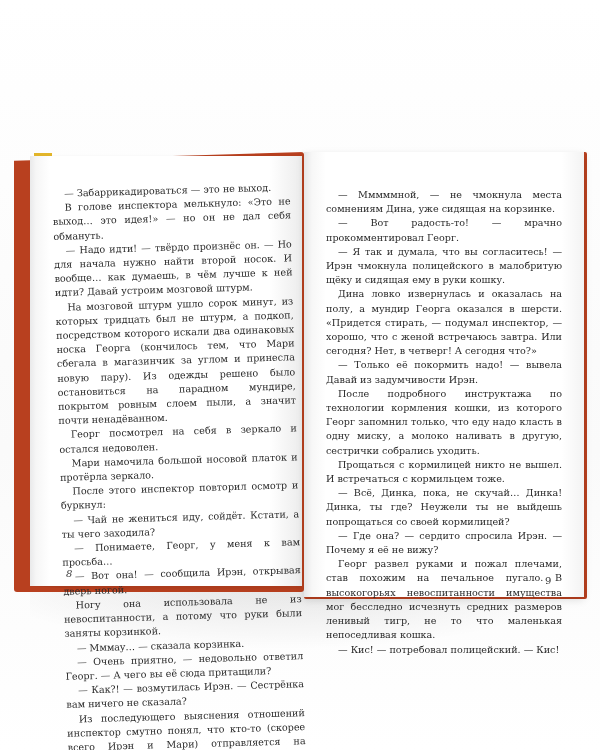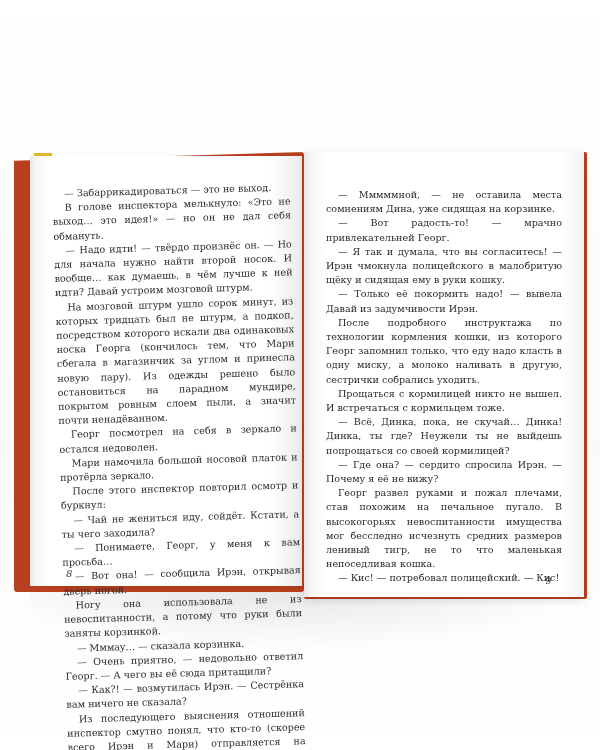--- a/index.html
+++ b/index.html
@@ -81,23 +81,24 @@
   <p>— Вот она! — сообщила Ирэн, открывая дверь ногой.</p>
   <p>Ногу она использовала не из невоспитанности, а потому что руки были заняты корзинкой.</p>
   <p>— Мммay… — сказала корзинка.</p>
   <p>— Очень приятно, — недовольно ответил Георг. — А чего вы её сюда притащили?</p>
   <p>— Как?! — возмутилась Ирэн. — Сестрёнка вам ничего не сказала?</p>
   <p>Из последующего выяснения отношений инспектор смутно понял, что кто-то (скорее всего Ирэн и Мари) отправляется на выходные на море. И кое-кто (наверняка Мари) должен был попросить кого-нибудь (методом исключения — Георга) посмотреть за этим милым зверьком (видимо… ну да… наверное)…</p>
 </div>
 <div class="page-num num-left">8</div>
 
 <div class="text text-right">
-  <p>— Мммммной, — не оставила места сомнениям Дина, уже сидящая на корзинке.</p>
-  <p>— Вот радость-то! — мрачно привлекательней Георг.</p>
+  <p>— Мммммной, — не чмокнула места сомнениям Дина, уже сидящая на корзинке.</p>
+  <p>— Вот радость-то! — мрачно прокомментировал Георг.</p>
   <p>— Я так и думала, что вы согласитесь! — Ирэн чмокнула полицейского в малобритую щёку и сидящая ему в руки кошку.</p>
+  <p>Дина ловко извернулась и оказалась на полу, а мундир Георга оказался в шерсти. «Придется стирать, — подумал инспектор, — хорошо, что с женой встречаюсь завтра. Или сегодня? Нет, в четверг! А сегодня что?»</p>
   <p>— Только её покормить надо! — вывела Давай из задумчивости Ирэн.</p>
   <p>После подробного инструктажа по технологии кормления кошки, из которого Георг запомнил только, что еду надо класть в одну миску, а молоко наливать в другую, сестрички собрались уходить.</p>
   <p>Прощаться с кормилицей никто не вышел. И встречаться с кормильцем тоже.</p>
   <p>— Всё, Динка, пока, не скучай… Динка! Динка, ты где? Неужели ты не выйдешь попрощаться со своей кормилицей?</p>
   <p>— Где она? — сердито спросила Ирэн. — Почему я её не вижу?</p>
   <p>Георг развел руками и пожал плечами, став похожим на печальное пугало. В высокогорьях невоспитанности имущества мог бесследно исчезнуть средних размеров ленивый тигр, не то что маленькая непоседливая кошка.</p>
   <p>— Кис! — потребовал полицейский. — Кис!</p>
 
 </div>
 <div class="page-num num-right">9</div>

